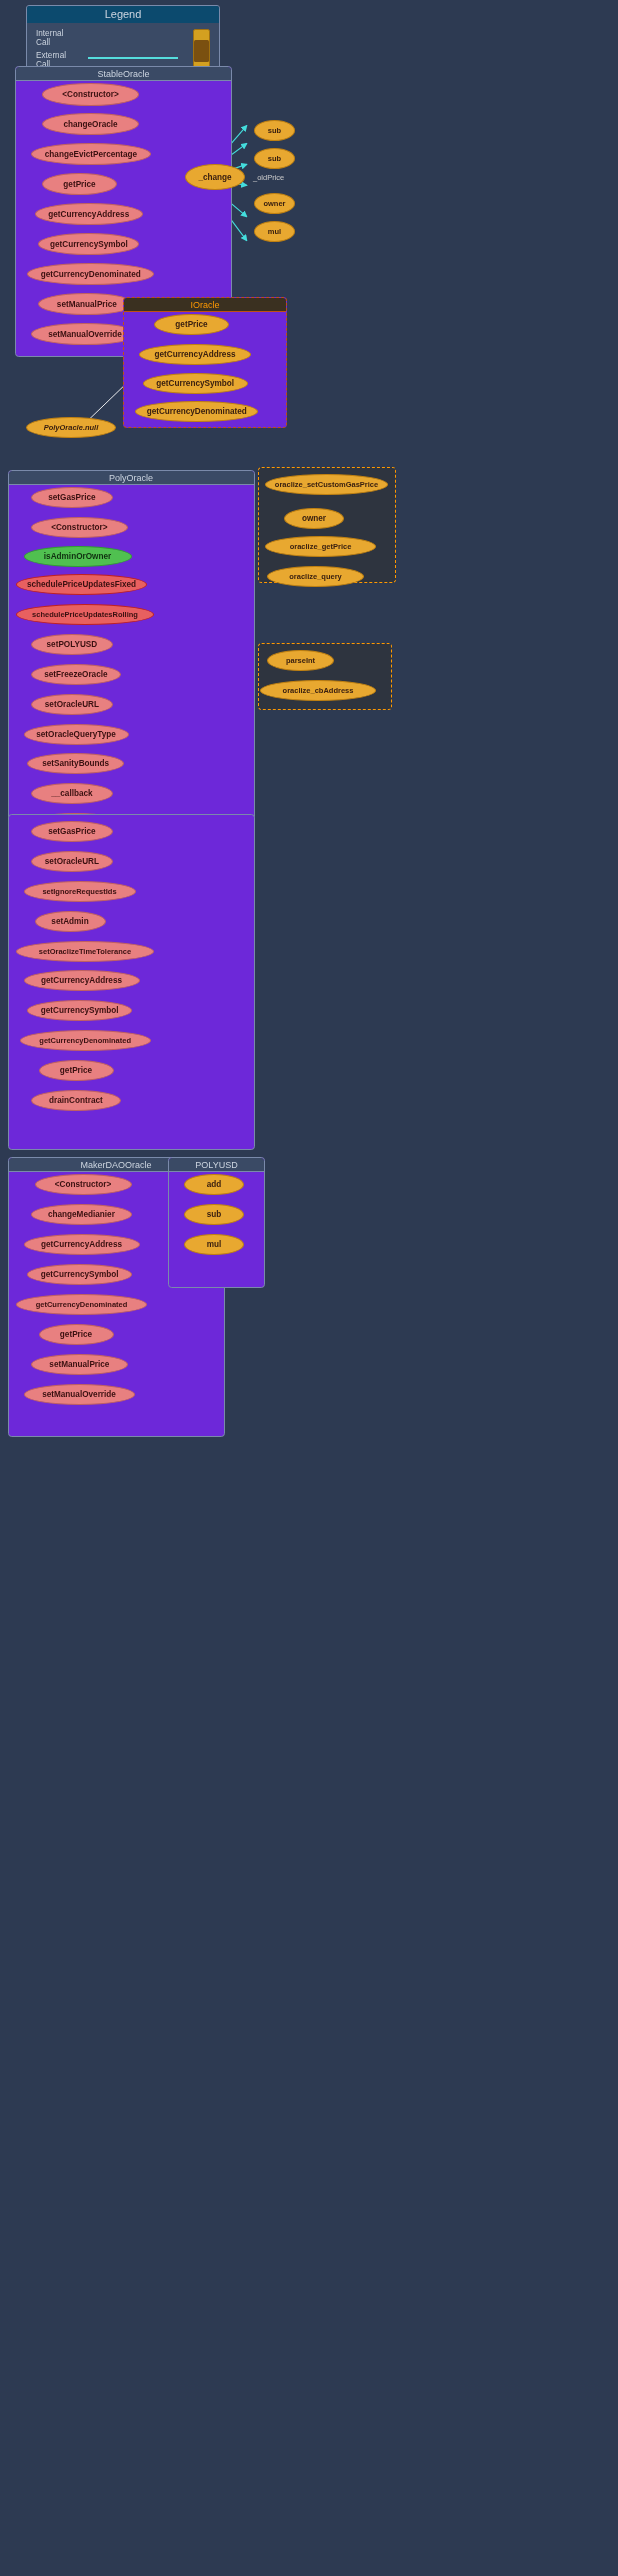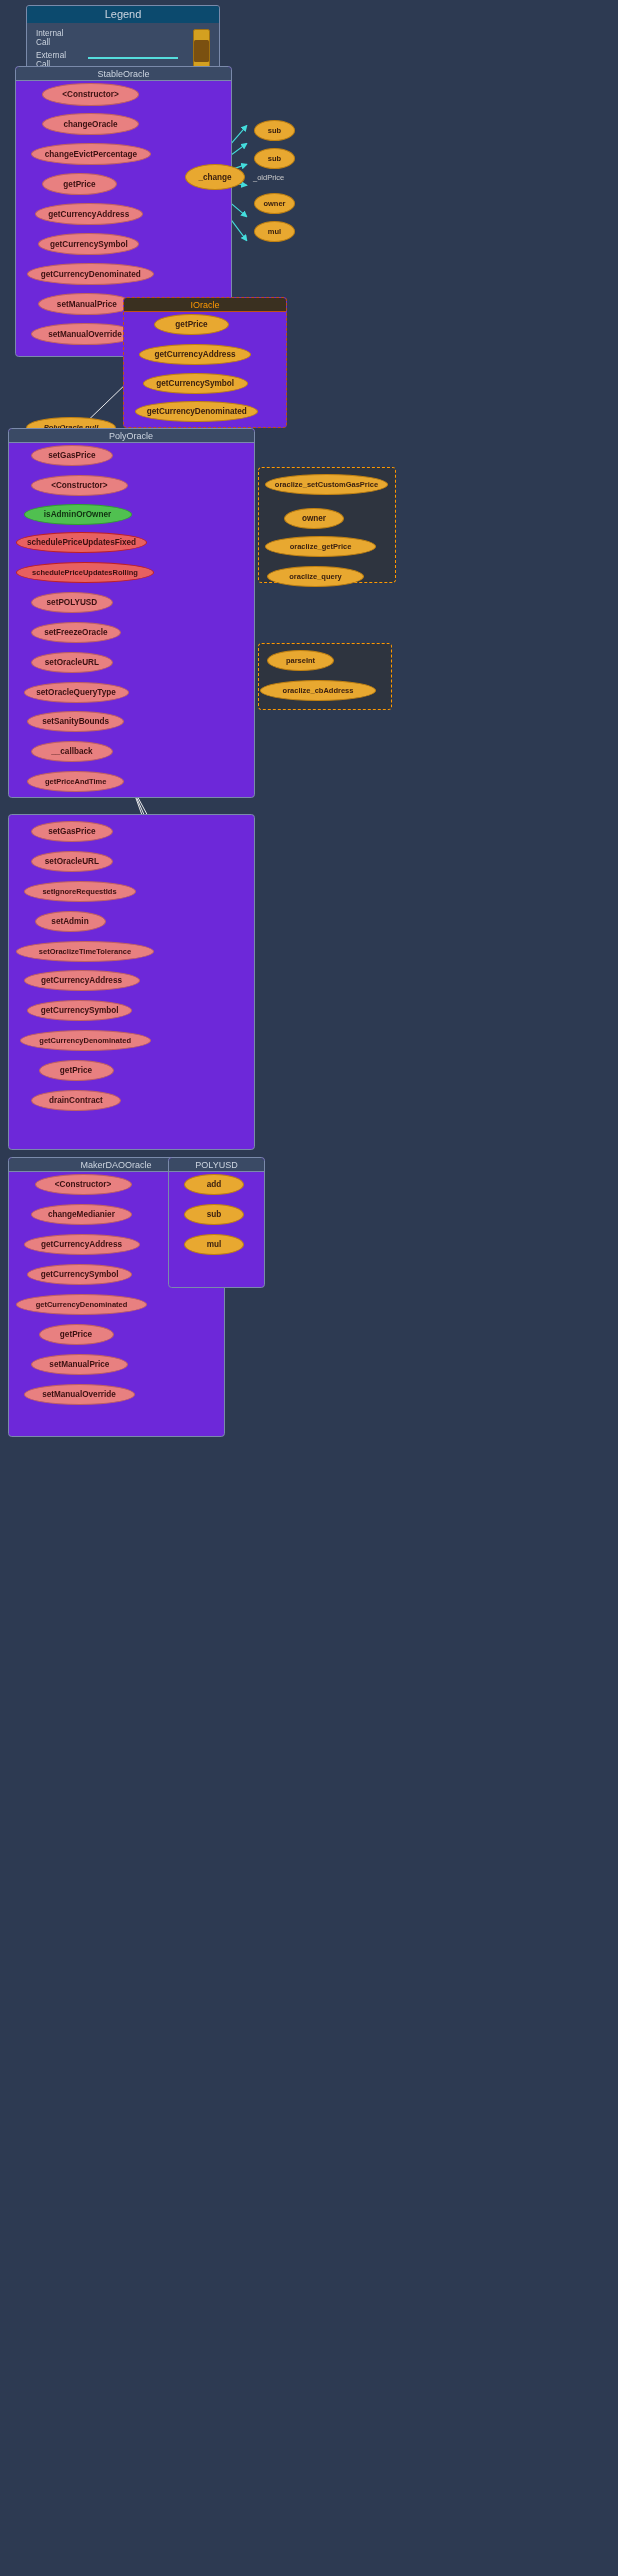--- a/index.html
+++ b/index.html
@@ -327,21 +327,21 @@
     </div>
     <div class="node node-orange" style="position:absolute;top:103px;left:11.2px;width:123px;height:21px;">
       <span>getCurrencyDenominated</span>
     </div>
   </div>
 
   <div class="node node-orange" style="position:absolute;top:417px;left:26px;width:90px;height:21px;font-size:7.5px;font-style:italic;">
     <span>PolyOracle.null</span>
   </div>
 
-  <div class="section-box" style="top:428px;left:7.5px;width:247px;height:370px;">
+  <div class="section-box" style="top:470px;left:7.5px;width:247px;height:370px;">
     <div class="section-title">PolyOracle</div>
 
     <div class="node node-pink" style="position:absolute;top:16.4px;left:22.4px;width:82px;height:21px;">
       <span>setGasPrice</span>
     </div>
     <div class="node node-pink" style="position:absolute;top:46px;left:22.4px;width:97px;height:21px;">
       <span>&lt;Constructor&gt;</span>
     </div>
     <div class="node node-green" style="position:absolute;top:75px;left:15px;width:108px;height:21px;">
       <span>isAdminOrOwner</span>

